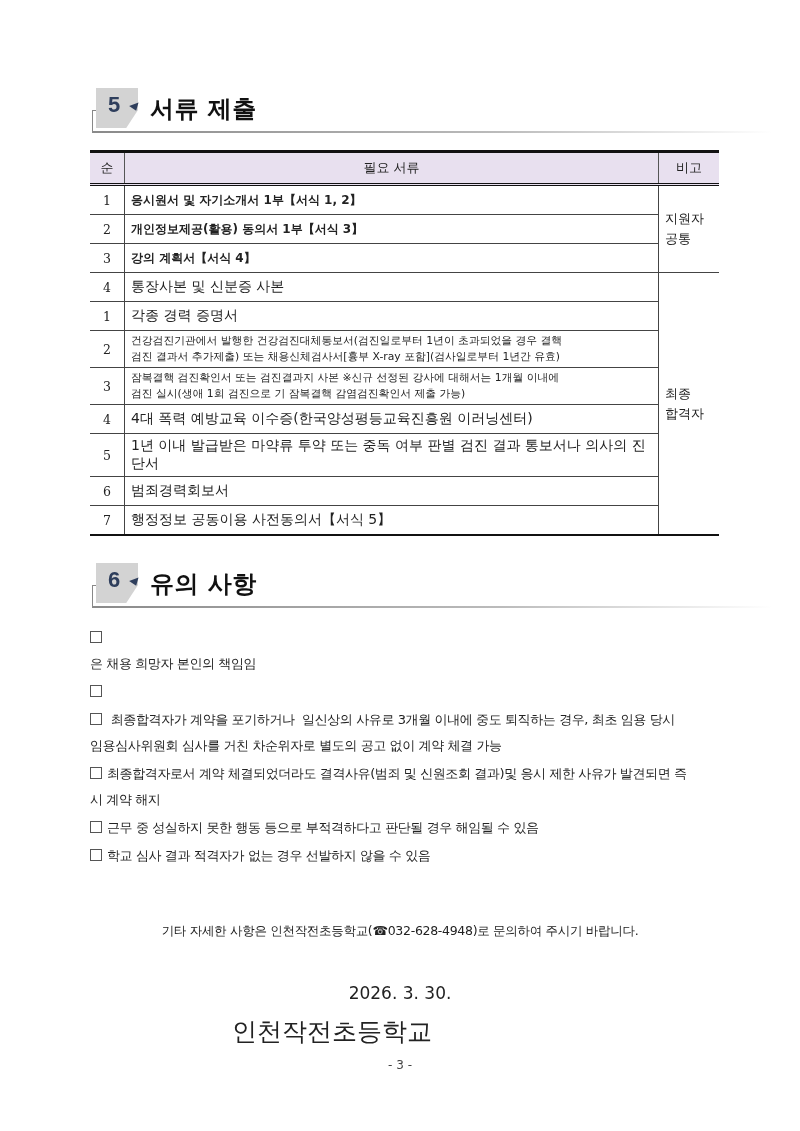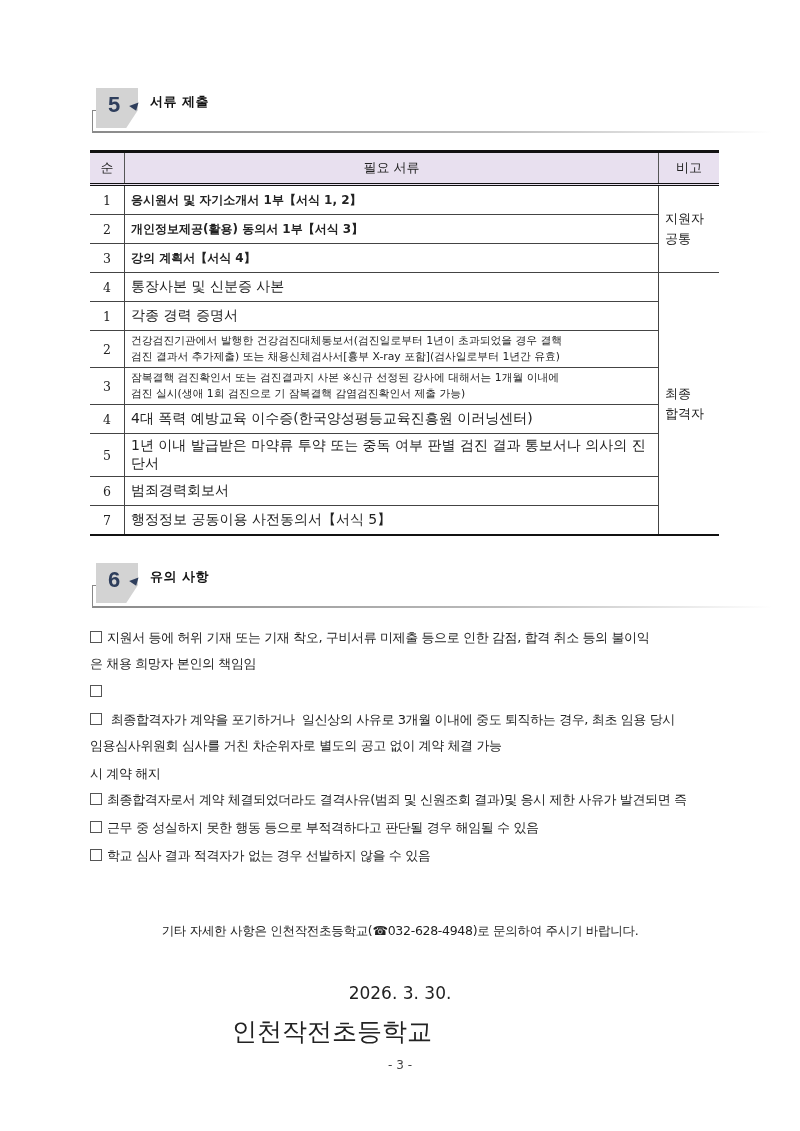--- a/index.html
+++ b/index.html
@@ -18,21 +18,21 @@
     font-family: "Liberation Sans", sans-serif; font-weight: bold; font-size: 22px;
     color: #2e3e5c;
   }
   .section-head .tri {
     position: absolute; left: 38px; top: 16px; width: 0; height: 0;
     border-top: 7px solid #2e3e5c; border-left: 5px solid transparent; border-right: 5px solid transparent;
     transform: rotate(-20deg);
   }
   .section-head .title {
     position: absolute; left: 58px; top: 5px;
-    font-family: "DejaVu Sans", sans-serif; font-weight: bold; font-size: 13px; color: #111;
+    font-family: "DejaVu Sans", sans-serif; font-weight: bold; font-size: 24px; color: #111;
     letter-spacing: 0.5px;
   }
   .section-head .bracket {
     position: absolute; left: 0; top: 22px; width: 8px; height: 22px;
     border-left: 1.5px solid #888; border-top: 1.5px solid #888;
   }
   .section-head .rule {
     position: absolute; left: 0; top: 43px; height: 2px; width: 680px;
     background: linear-gradient(to right, #8a8a8a 0%, #bbbbbb 60%, rgba(255,255,255,0) 100%);
   }
@@ -173,33 +173,33 @@
   <div class="bracket"></div>
   <div class="num-box"></div>
   <div class="num">6</div>
   <div class="tri"></div>
   <div class="title">유의 사항</div>
   <div class="rule"></div>
 </div>
 
 <div class="notes">
   <div class="item">
-    <div><span class="box"></span><span>지원서 등에 허위 기재 또는 기재 착오, 구비서류 미제출 등으로 인한 감점, 합격 취소 등의 불이익</span></div>
+    <div><span class="box"></span></div>
     <div>은 채용 희망자 본인의 책임임</div>
   </div>
   <div class="item">
     <div><span class="box"></span></div>
   </div>
   <div class="item">
     <div><span class="box"></span><span style="white-space:pre;"> 최종합격자가 계약을 포기하거나  일신상의 사유로 3개월 이내에 중도 퇴직하는 경우, 최초 임용 당시</span></div>
     <div>임용심사위원회 심사를 거친 차순위자로 별도의 공고 없이 계약 체결 가능</div>
   </div>
   <div class="item">
+    <div><span class="box"></span><span>최종합격자로서 계약 체결되었더라도 결격사유(범죄 및 신원조회 결과)및 응시 제한 사유가 발견되면 즉</span></div>
     <div>시 계약 해지</div>
-    <div><span class="box"></span><span>최종합격자로서 계약 체결되었더라도 결격사유(범죄 및 신원조회 결과)및 응시 제한 사유가 발견되면 즉</span></div>
   </div>
   <div class="item">
     <div><span class="box"></span><span>근무 중 성실하지 못한 행동 등으로 부적격하다고 판단될 경우 해임될 수 있음</span></div>
   </div>
   <div class="item">
     <div><span class="box"></span><span>학교 심사 결과 적격자가 없는 경우 선발하지 않을 수 있음</span></div>
   </div>
 </div>
 
 <div class="contact">기타 자세한 사항은 인천작전초등학교(☎032-628-4948)로 문의하여 주시기 바랍니다.</div>

